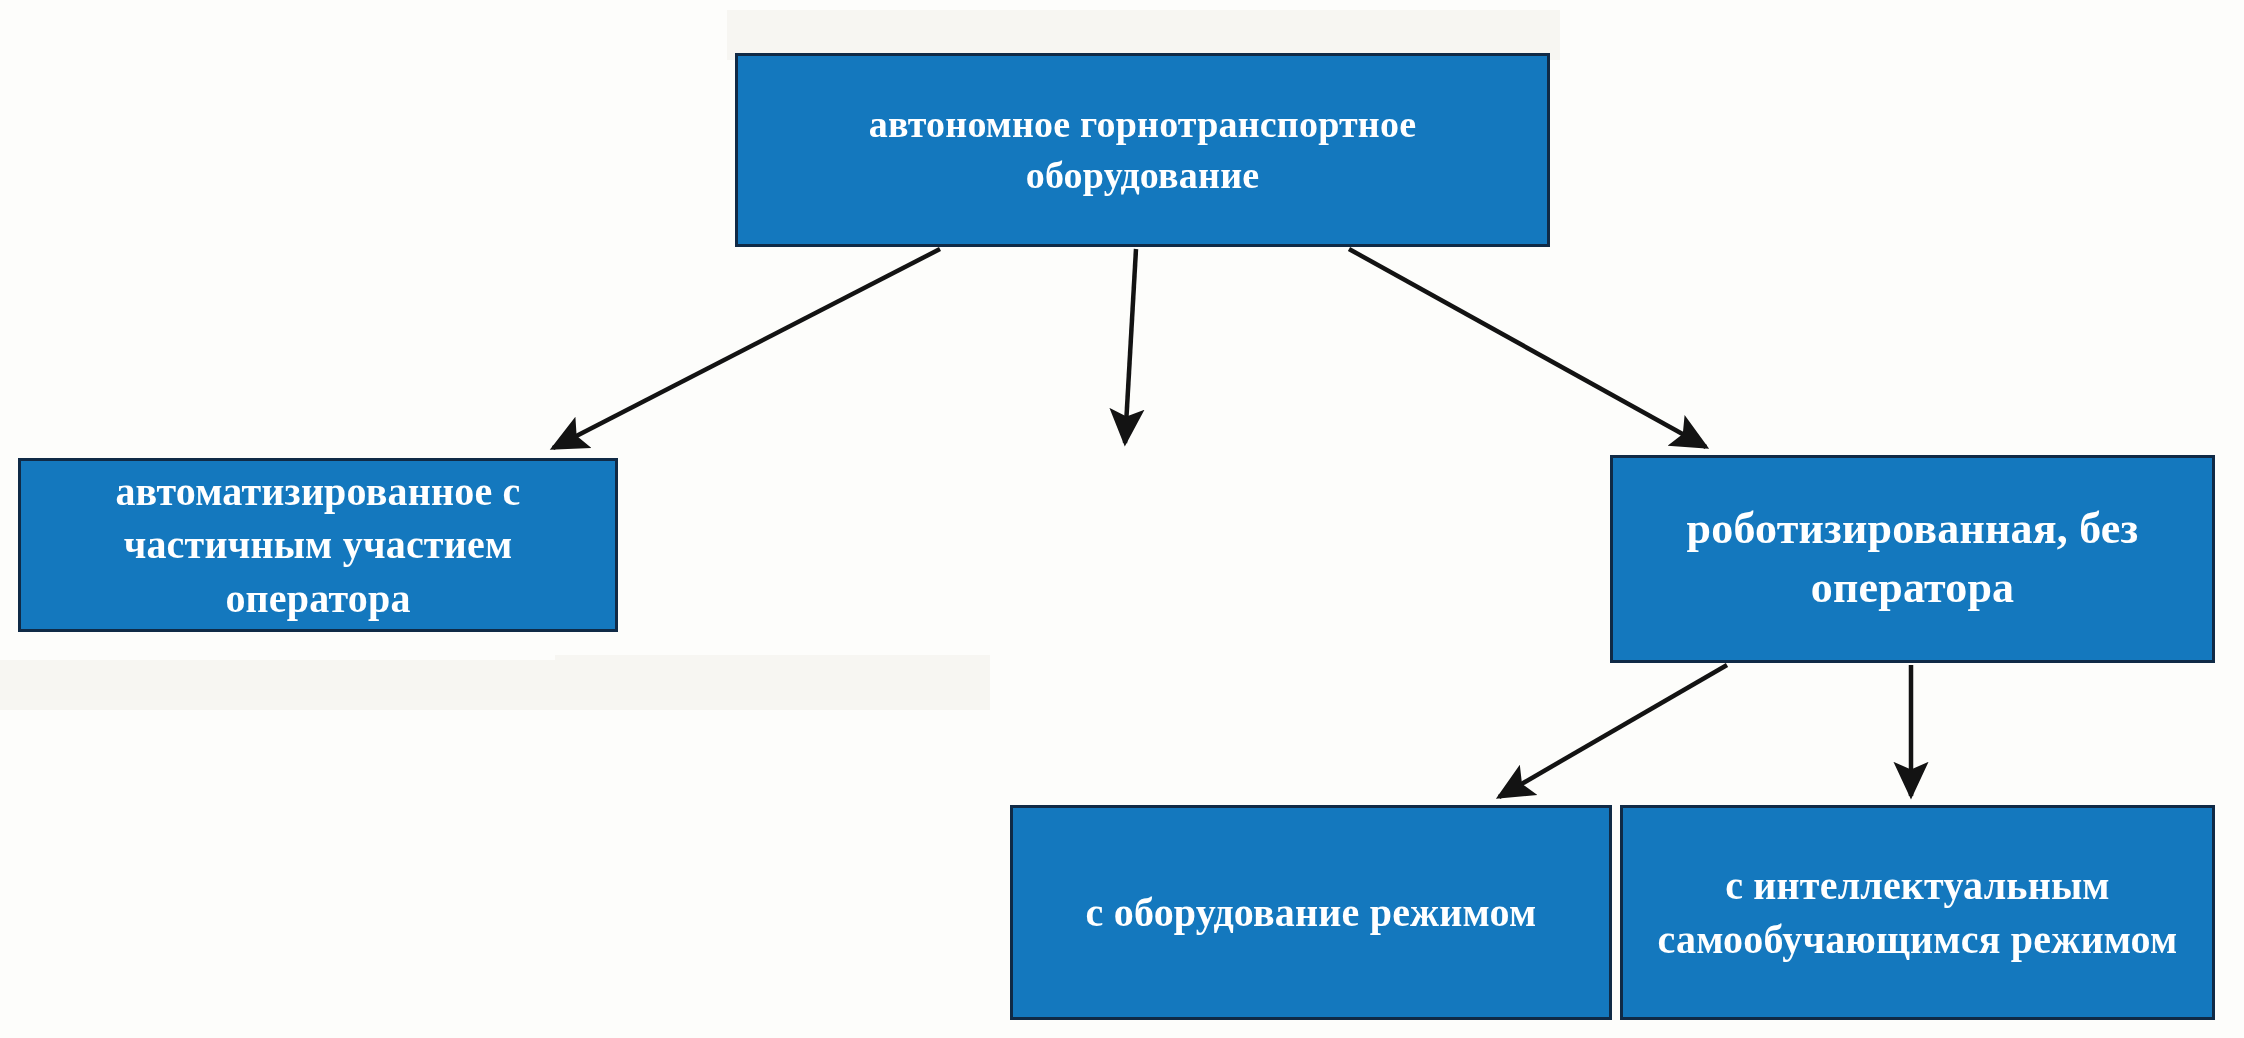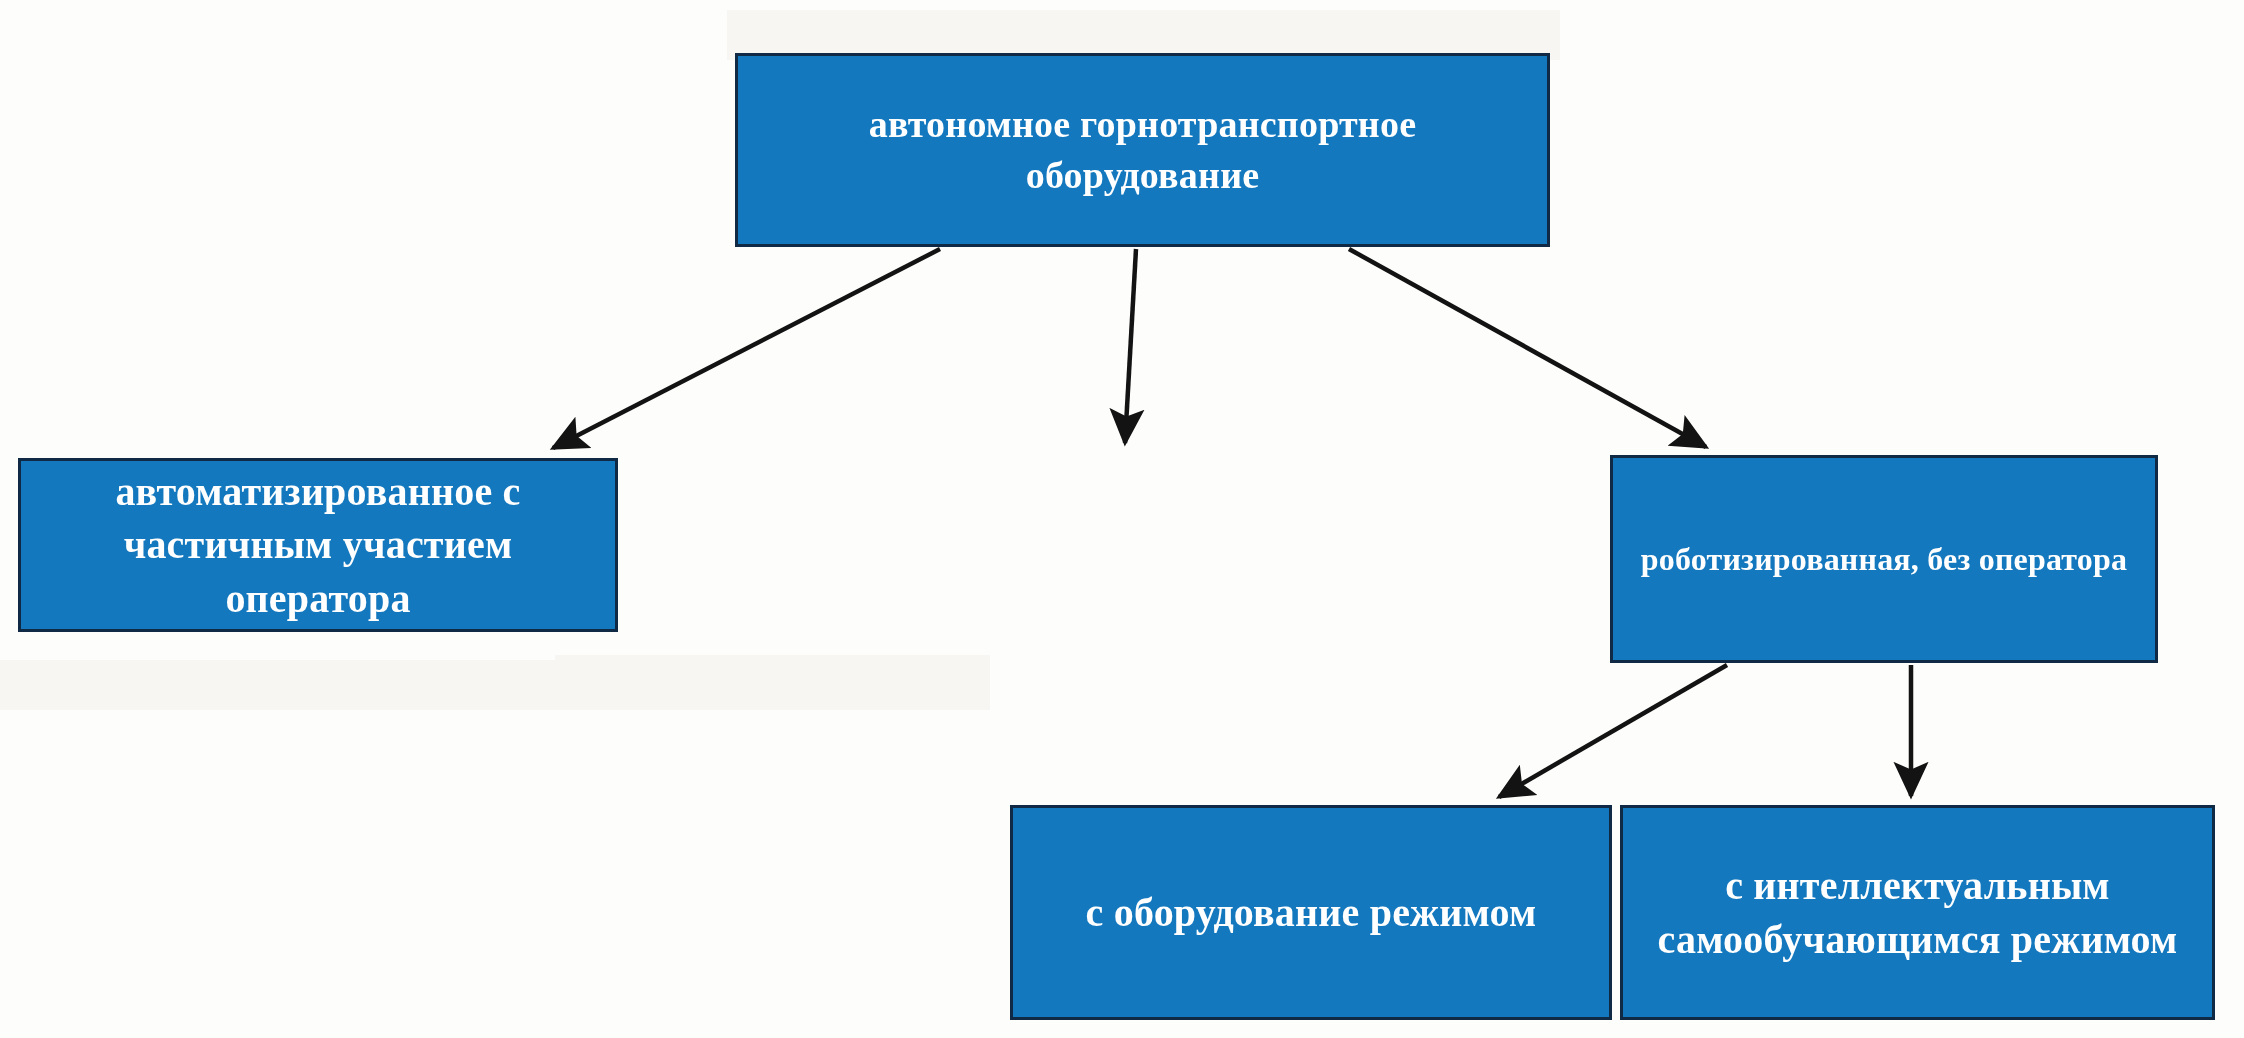--- a/index.html
+++ b/index.html
@@ -34,21 +34,21 @@
   .node .label {
     display: block;
     padding: 0 14px;
     width: 100%;
   }
   
   #node-root      { left: 735px;  top: 53px;   width: 815px; height: 194px; font-size: 38px; }
   #node-root .label { padding: 0 52px; }
   #node-assisted  { left: 18px;   top: 458px;  width: 600px; height: 174px; font-size: 40px; }
   #node-remote    { left: 815px;  top: 455px;  width: 600px; height: 205px; font-size: 40px; }
-  #node-robotic   { left: 1610px; top: 455px;  width: 548px; height: 208px; font-size: 32px; }
+  #node-robotic   { left: 1610px; top: 455px;  width: 605px; height: 208px; font-size: 44px; }
   #node-program   { left: 1010px; top: 805px;  width: 602px; height: 215px; font-size: 40px; }
   #node-ai        { left: 1620px; top: 805px;  width: 595px; height: 215px; font-size: 40px; text-align: center; }
 
   
   .ghost {
     position: absolute;
     background: #f7f6f2;
   }
   #ghost-root  { left: 727px;  top: 10px;  width: 833px; height: 50px; }
   #ghost-left  { left: 0px;    top: 660px; width: 625px; height: 50px; }

